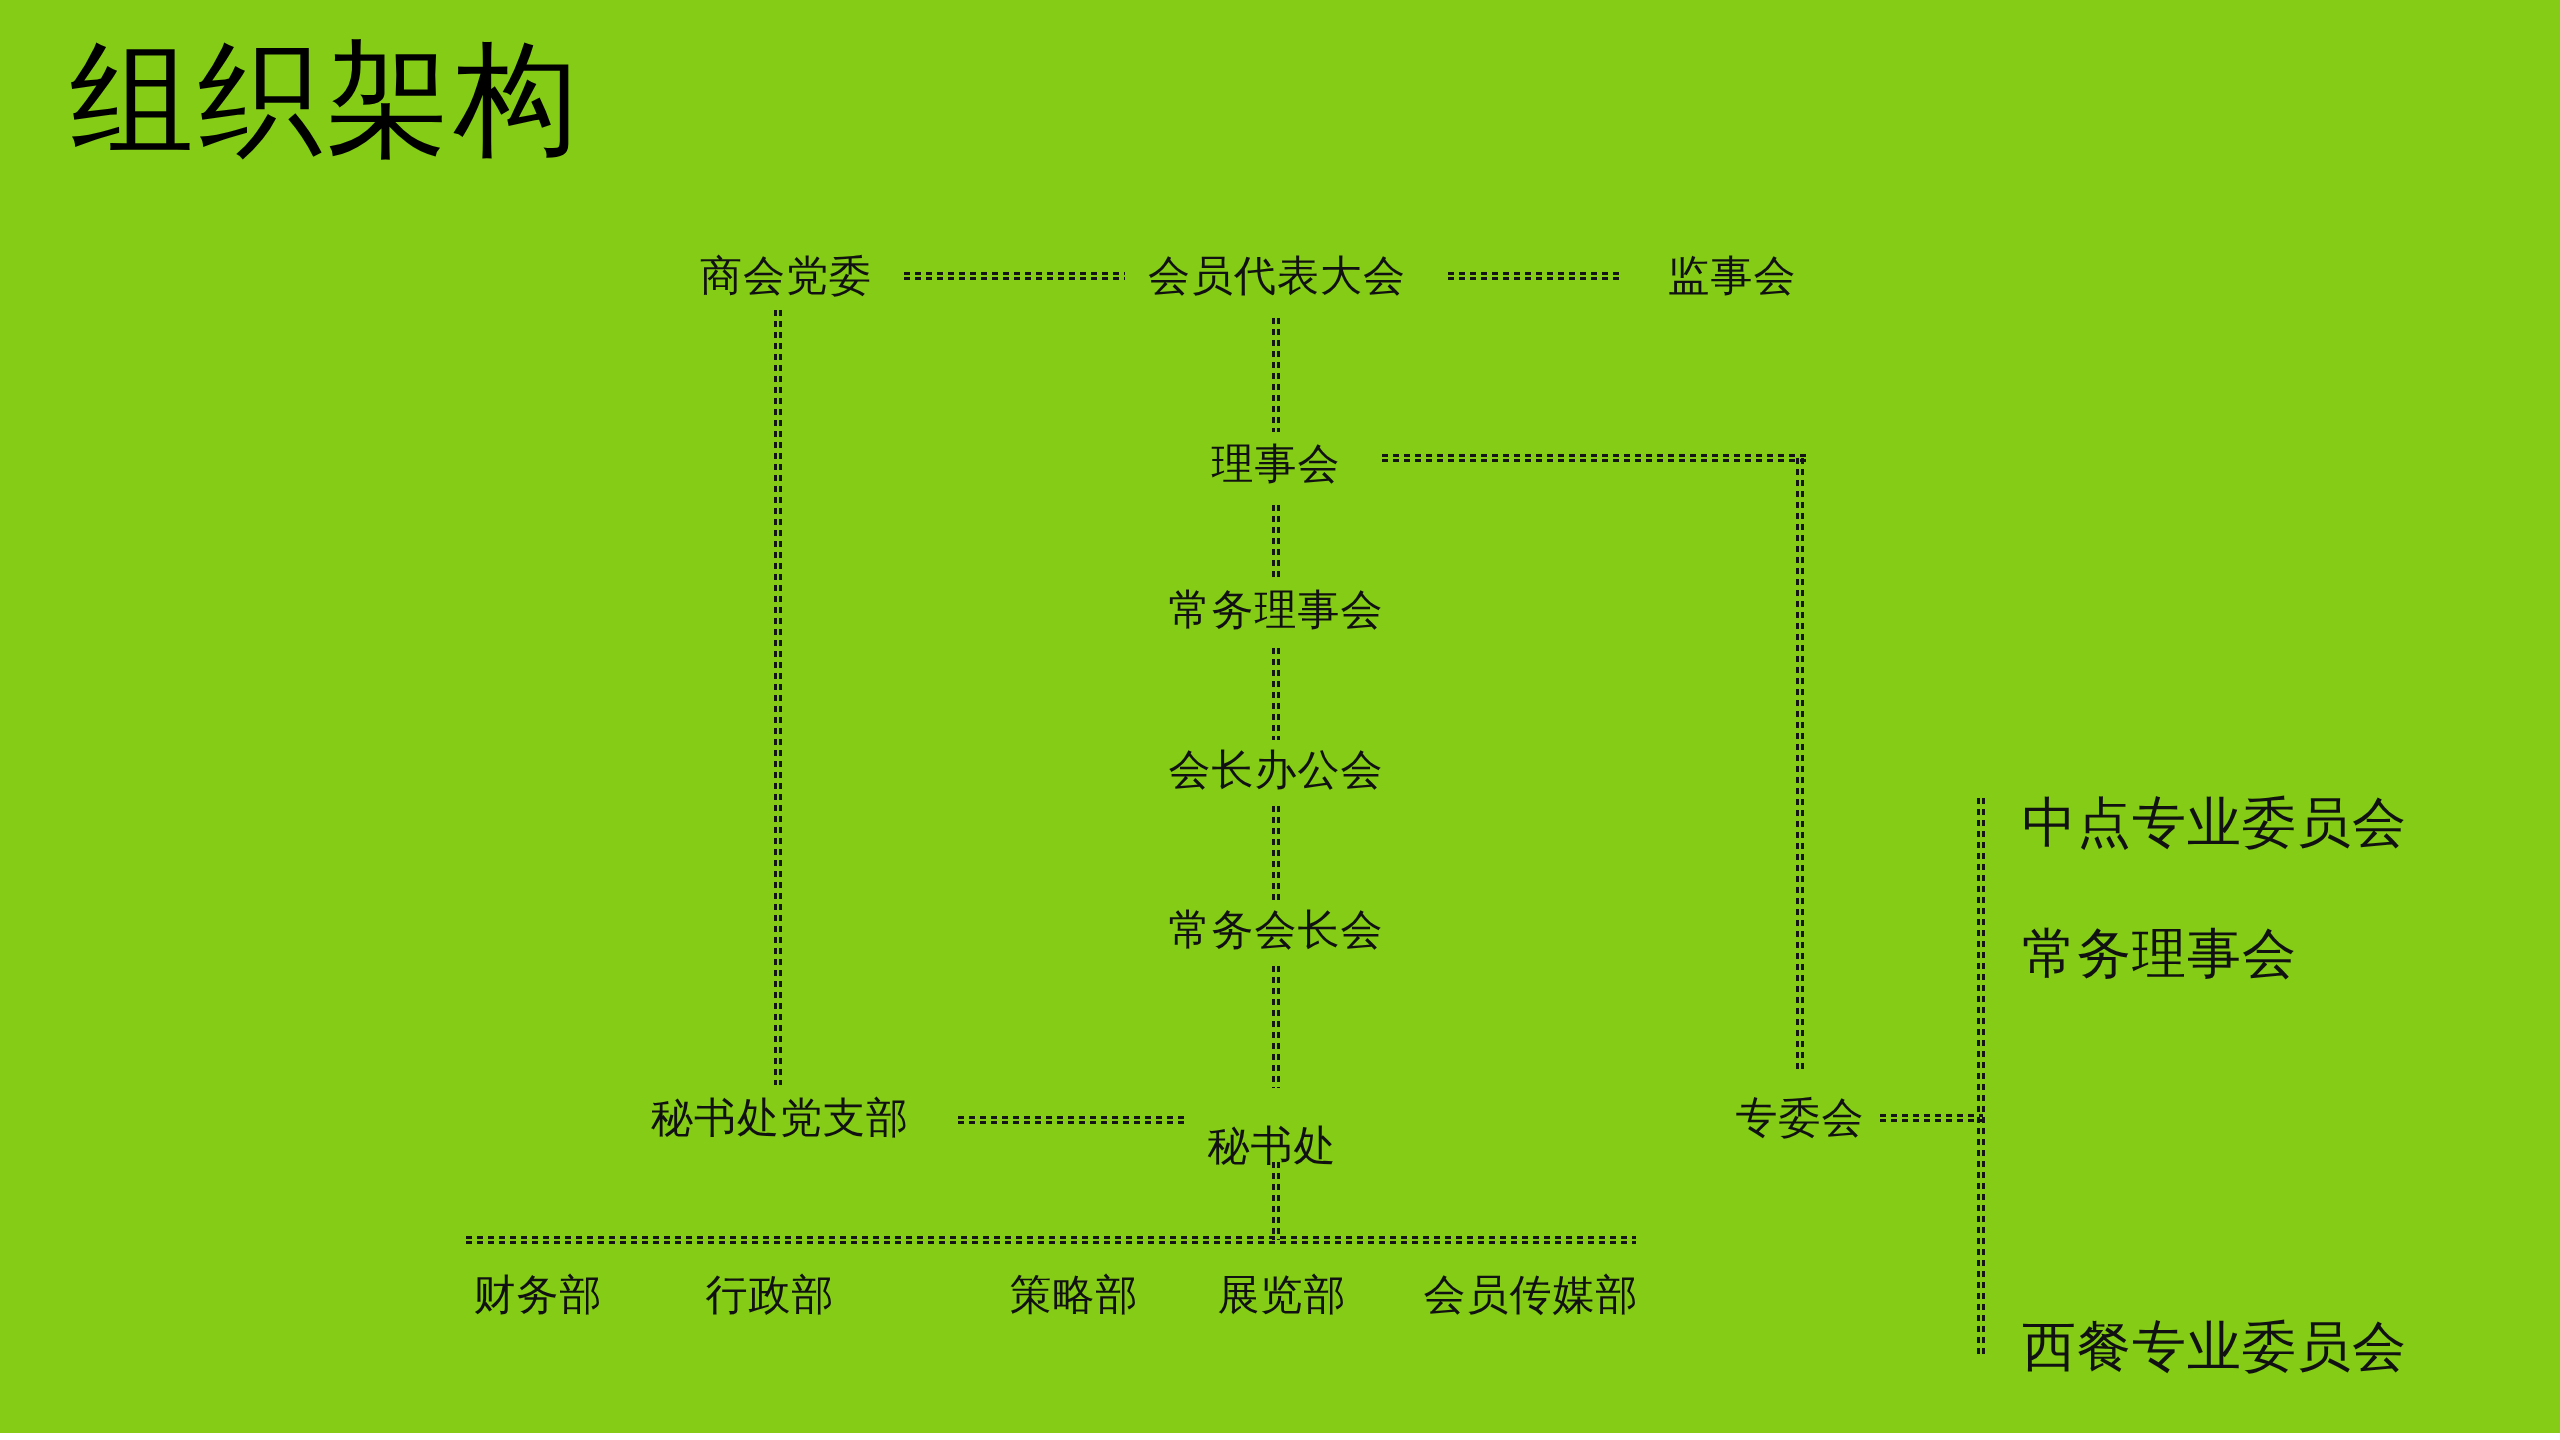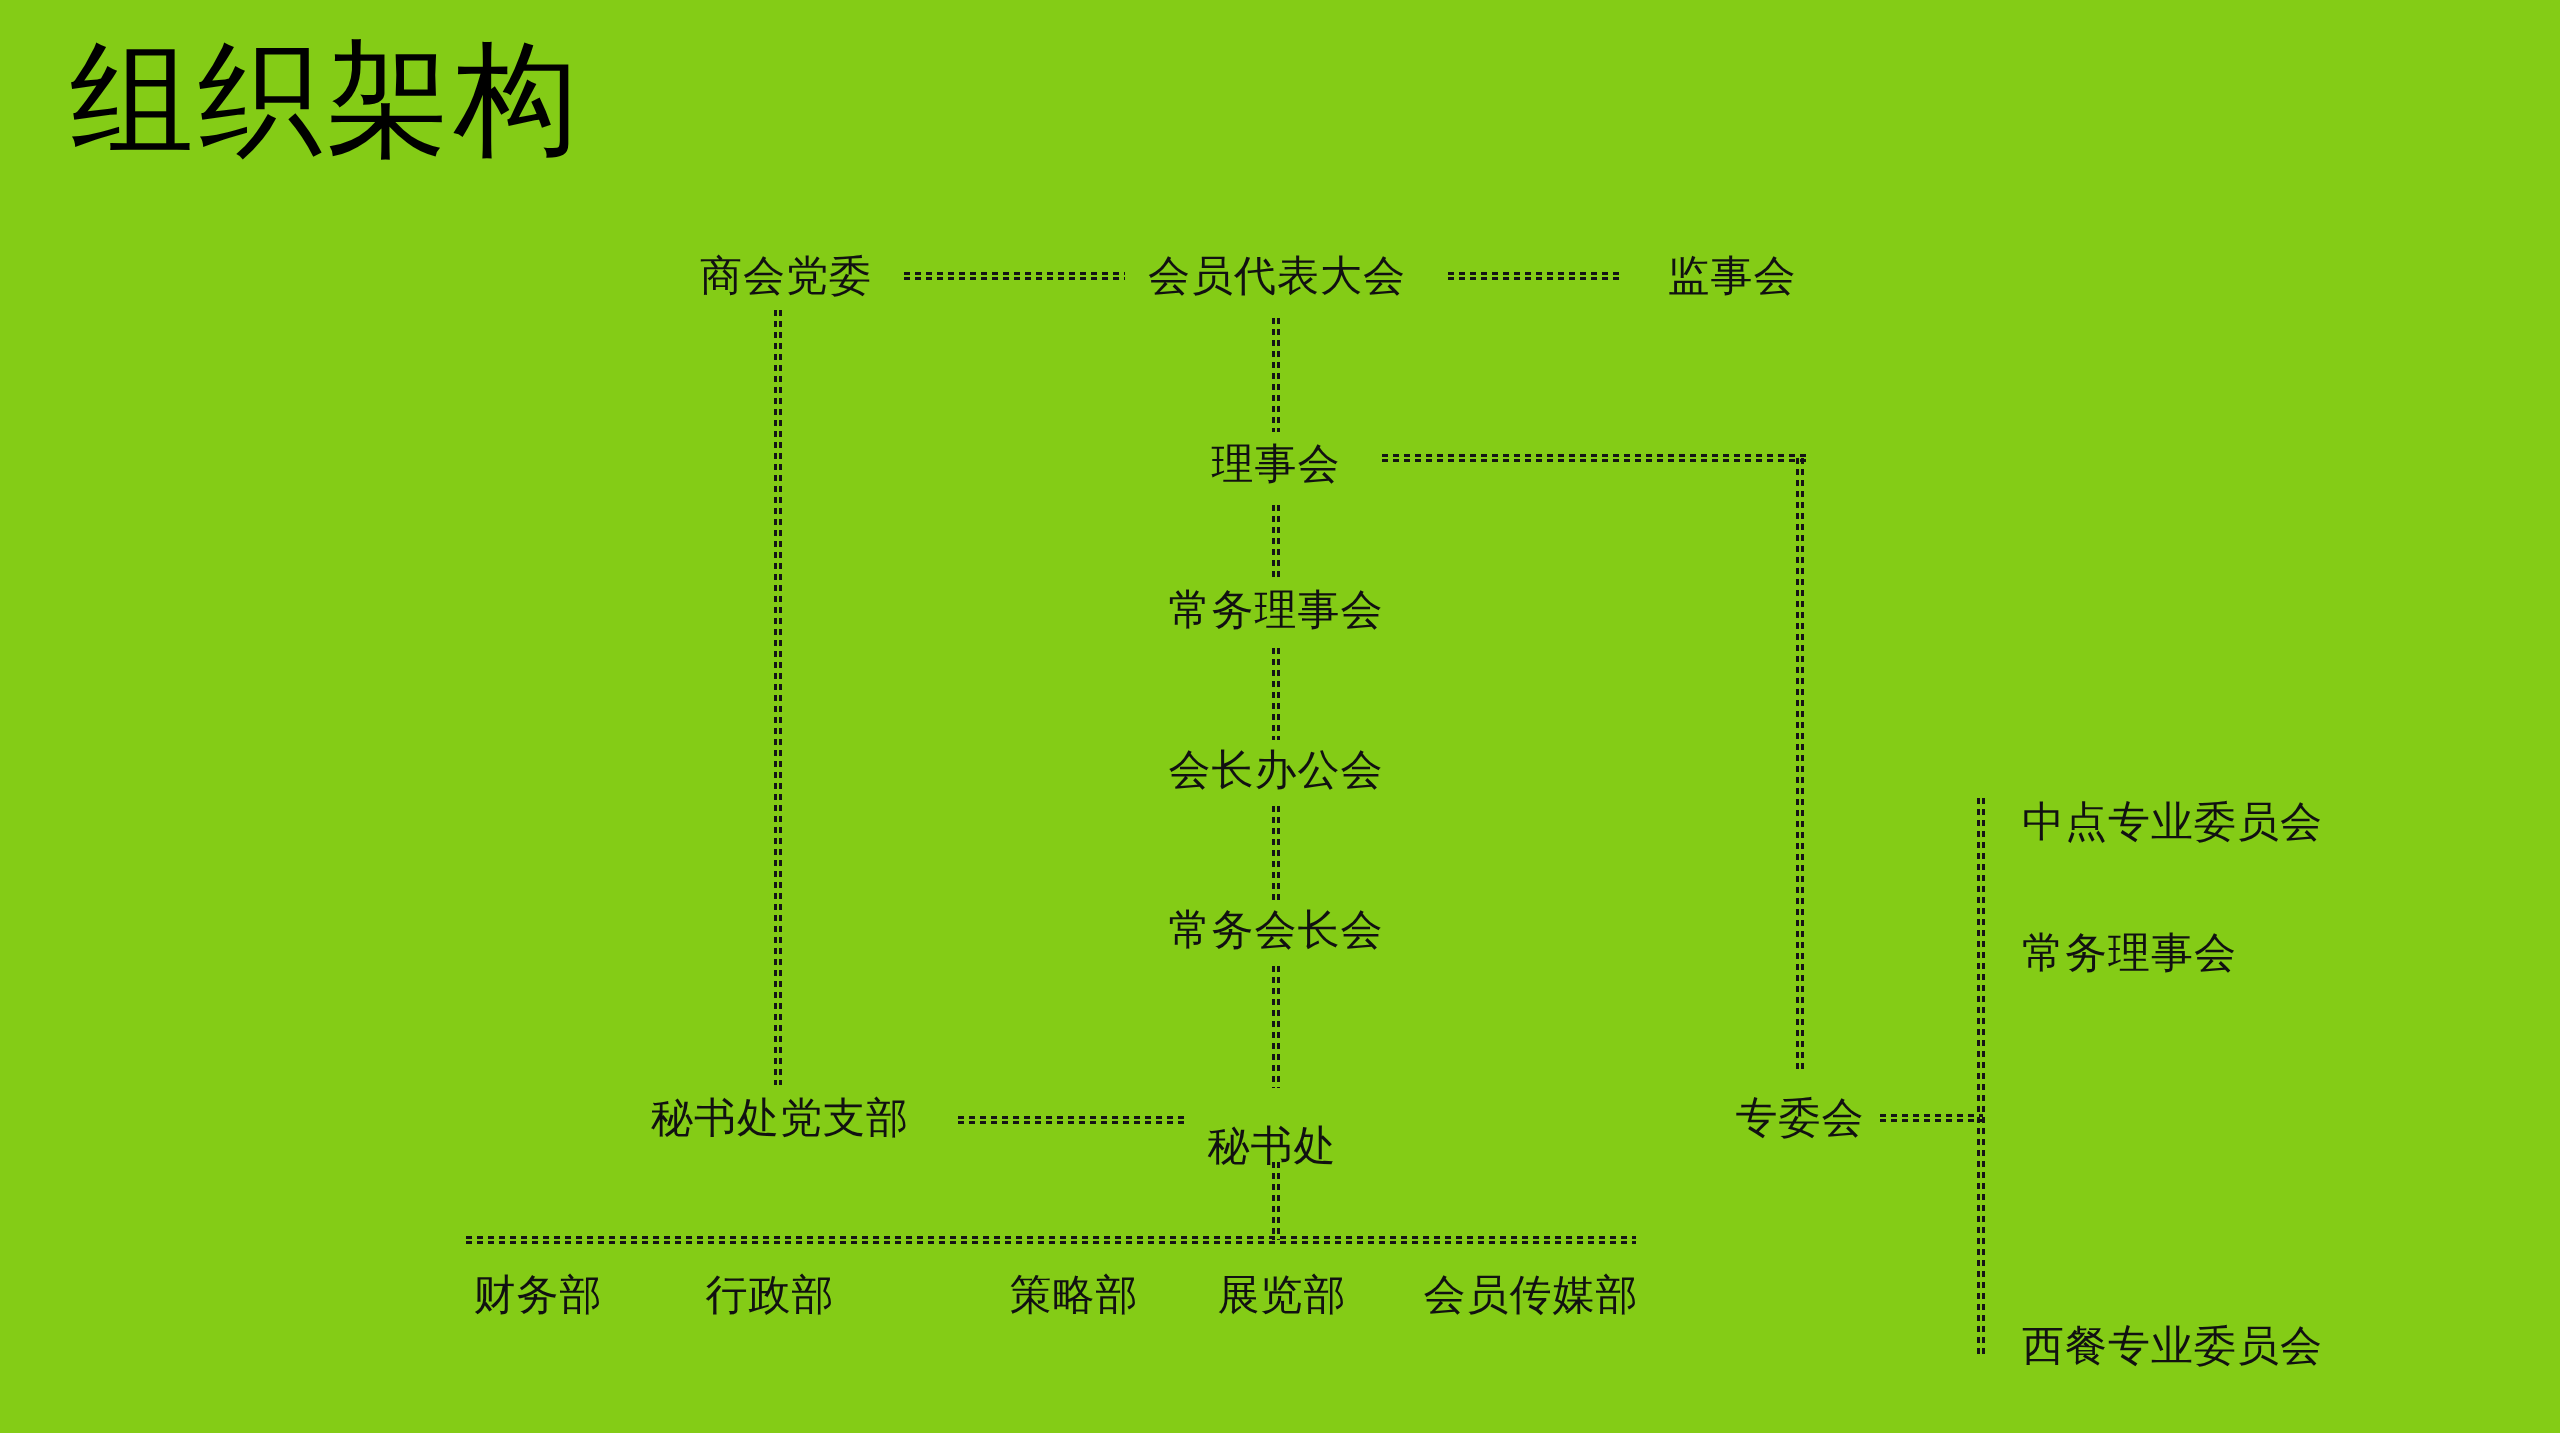--- a/index.html
+++ b/index.html
@@ -29,21 +29,21 @@
     position: absolute;
     transform: translate(-50%, -50%);
     font-size: 42px;
     line-height: 1;
     letter-spacing: 1px;
     white-space: nowrap;
   }
   .cmte {
     position: absolute;
     transform: translate(0, -50%);
-    font-size: 42px;
+    font-size: 54px;
     line-height: 1;
     letter-spacing: 1px;
     white-space: nowrap;
   }
   
   .dl-h {
     position: absolute;
     height: 8px;
     background-image:
       repeating-linear-gradient(to right, #151515 0 6px, transparent 6px 11px),

